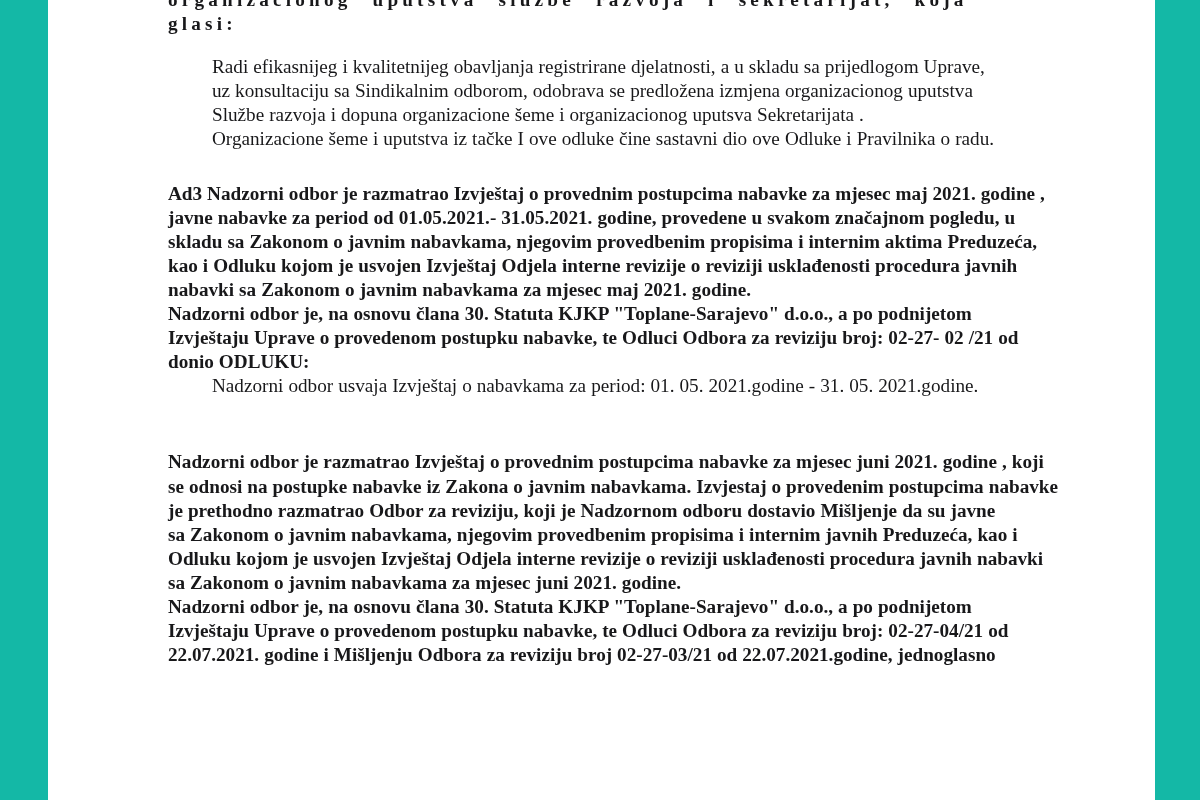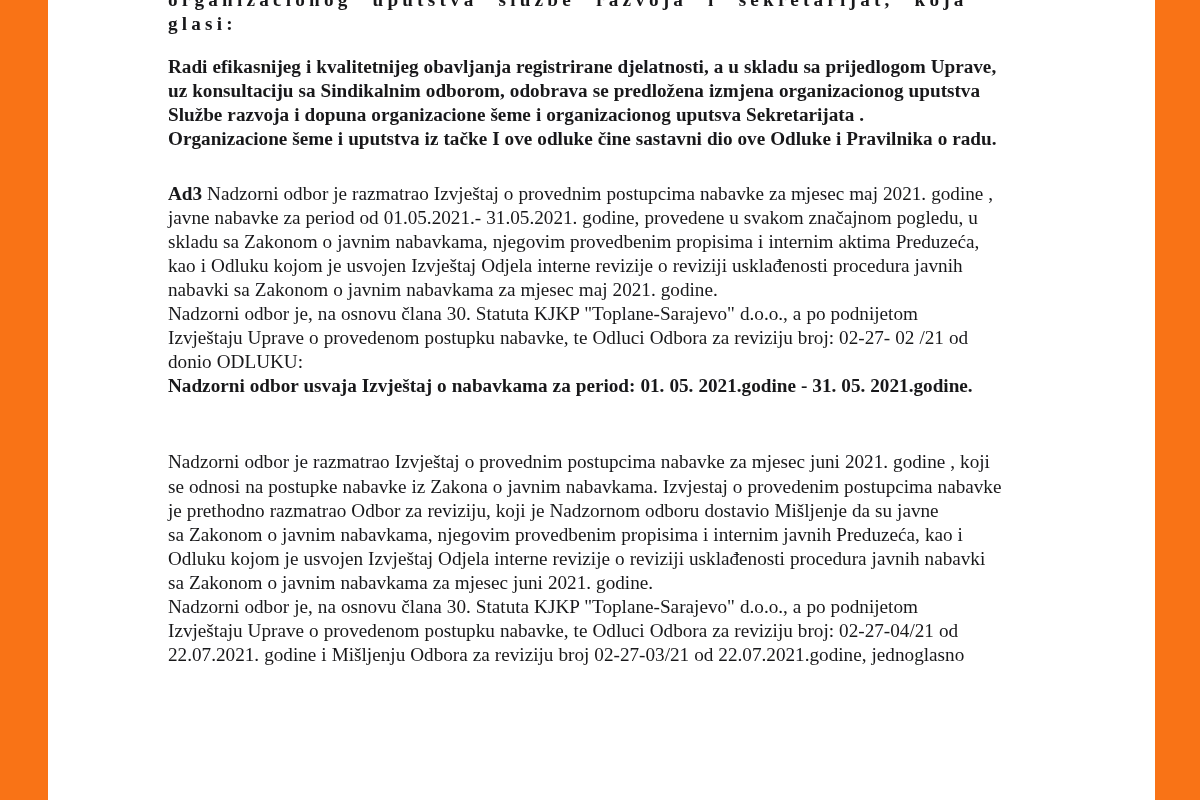--- a/index.html
+++ b/index.html
@@ -10,21 +10,21 @@
   body {
     width: 1200px;
     height: 800px;
     overflow: hidden;
     font-family: "Liberation Serif", "DejaVu Serif", serif;
   }
   #page-wrap {
     position: relative;
     width: 1200px;
     height: 800px;
-    background: #f97316;
+    background: #14b8a6;
   }
   #page {
     position: absolute;
     left: 48px;
     top: 0;
     width: 1107px;
     height: 800px;
     background: #ffffff;
     overflow: hidden;
   }
@@ -35,23 +35,25 @@
     width: 903px;
   }
   .para {
     margin: 0;
     color: #18181a;
     font-size: 19.2px;
     line-height: 24.1px;
     text-align: justify;
     text-justify: inter-word;
     word-spacing: 0.2px;
+    font-weight: bold;
   }
   .para.bold {
-    font-weight: bold;
+    font-weight: normal;
+    margin-left: 44px;
   }
   .spaced {
     font-weight: bold;
     letter-spacing: 4.2px;
     word-spacing: 12px;
     text-align: justify;
   }
   .spaced .lastline {
     display: block;
     text-align: left;

